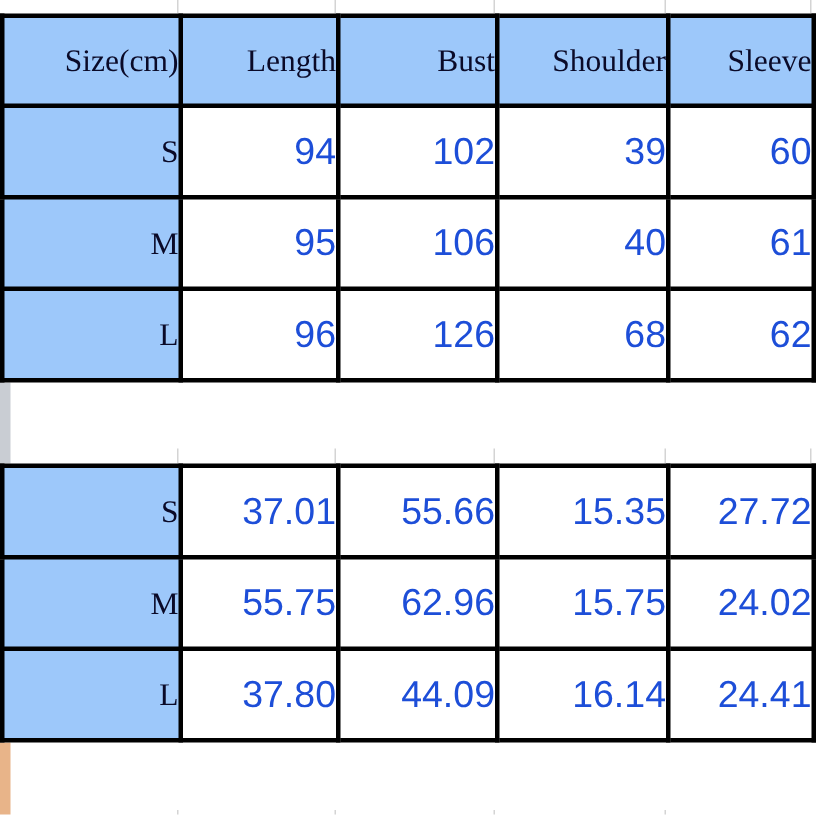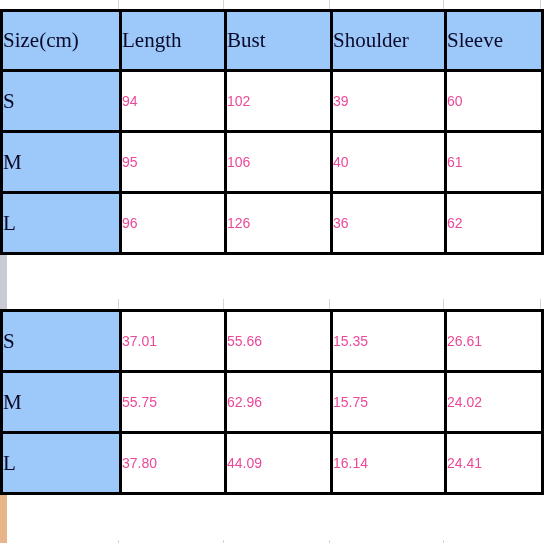--- a/index.html
+++ b/index.html
@@ -48,21 +48,21 @@
 
   table.sizetable {
     position: absolute;
     border-collapse: collapse;
     table-layout: fixed;
     background: #ffffff;
   }
   table.sizetable td {
     border: 3px solid #000000;
     padding: 0;
-    text-align: left;
+    text-align: right;
     vertical-align: middle;
     background: #ffffff;
     height: 58px;
   }
   
   table.sizetable tr.header-row td,
   table.sizetable td.size-label {
     background: #9dc8fa;
   }
 
@@ -75,22 +75,22 @@
   table.sizetable tr.header-row td {
     font-size: 21px;
     height: 57px;
   }
   table.sizetable td.size-label {
     font-size: 21px;
   }
   
   table.sizetable td.value {
     font-family: "Liberation Sans", sans-serif;
-    font-size: 14px;
-    color: #ec4899;
+    font-size: 25px;
+    color: #1d4ed8;
   }
 
   
   col.c0 { width: 119px; }
   col.c1 { width: 105px; }
   col.c2 { width: 106px; }
   col.c3 { width: 114px; }
   col.c4 { width: 97px; }
 
   #table-cm   { left: 0px; top: 9px; }
@@ -151,21 +151,21 @@
         <td class="value">95</td>
         <td class="value">106</td>
         <td class="value">40</td>
         <td class="value">61</td>
       </tr>
 
       <tr>
         <td class="size-label">L</td>
         <td class="value">96</td>
         <td class="value">126</td>
-        <td class="value">36</td>
+        <td class="value">68</td>
         <td class="value">62</td>
       </tr>
 
     </tbody>
   </table>
 
   <table class="sizetable" id="table-inch">
     <colgroup>
       <col class="c0">
         <col class="c1">
@@ -173,21 +173,21 @@
         <col class="c3">
         <col class="c4">
     </colgroup>
     <tbody>
 
       <tr>
         <td class="size-label">S</td>
         <td class="value">37.01</td>
         <td class="value">55.66</td>
         <td class="value">15.35</td>
-        <td class="value">26.61</td>
+        <td class="value">27.72</td>
       </tr>
 
       <tr>
         <td class="size-label">M</td>
         <td class="value">55.75</td>
         <td class="value">62.96</td>
         <td class="value">15.75</td>
         <td class="value">24.02</td>
       </tr>
 

